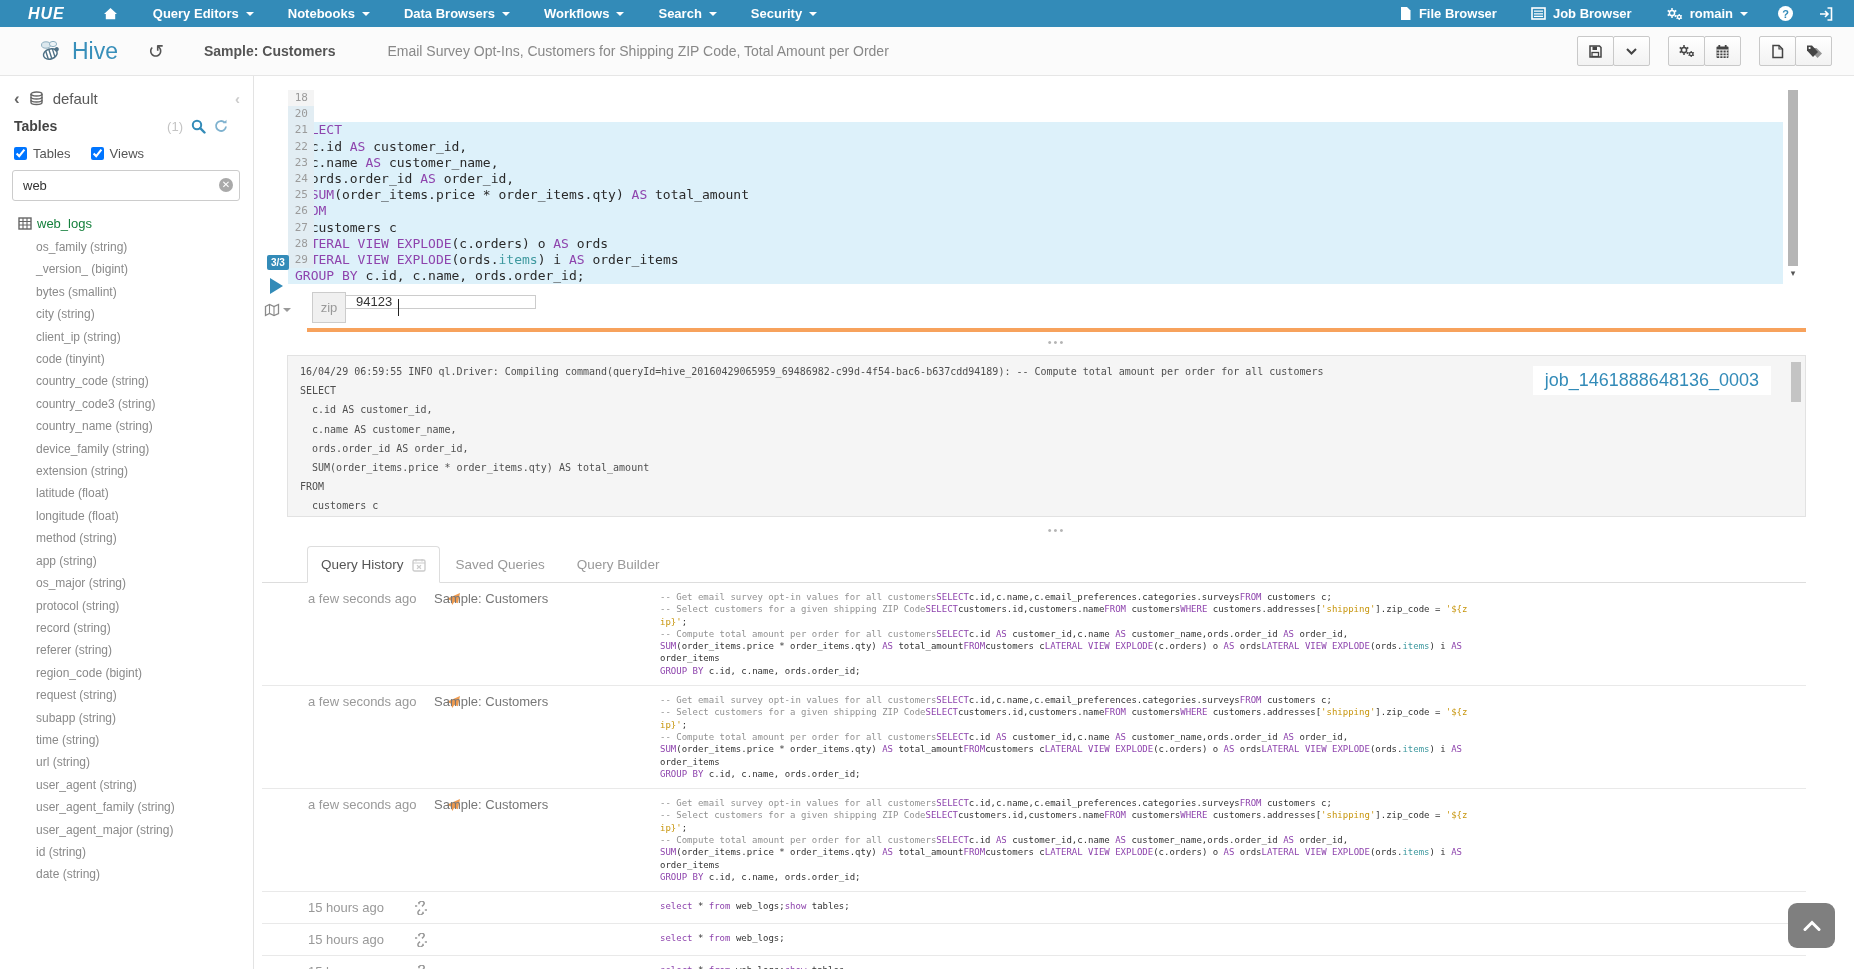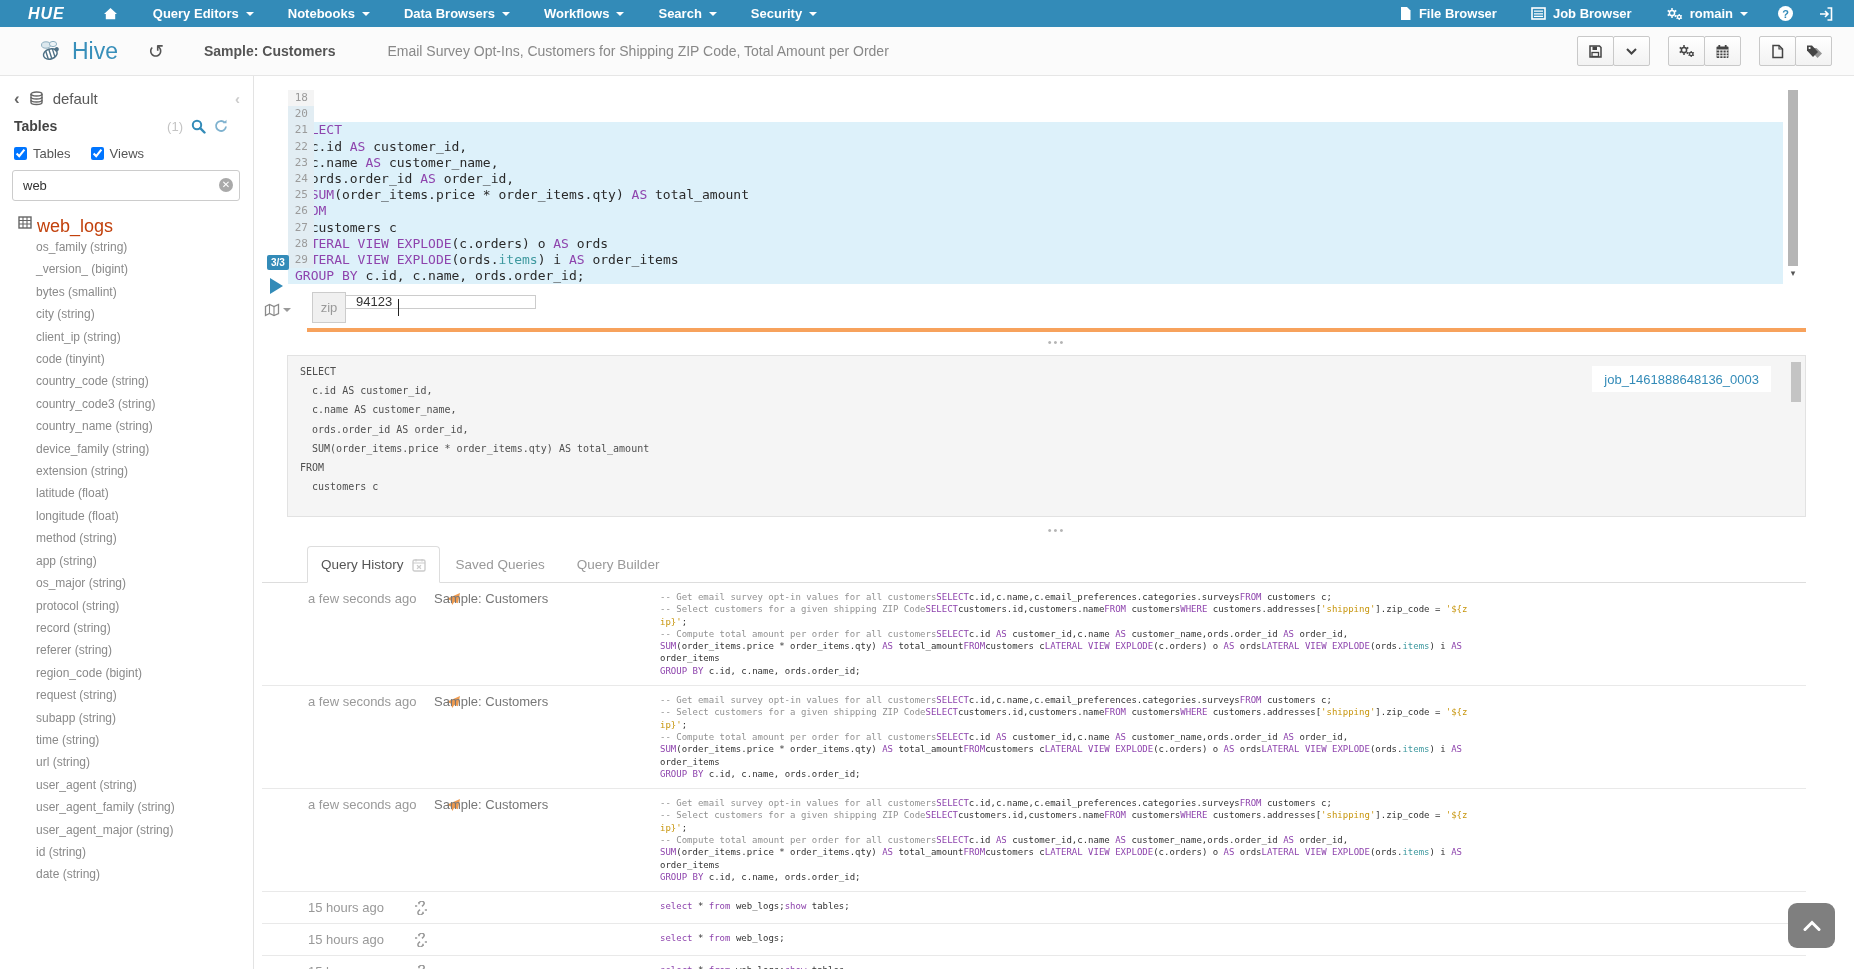--- a/index.html
+++ b/index.html
@@ -46,22 +46,22 @@
   .sb-tables-label { font-weight:bold; color:#444; font-size:14px; }
   .sb-count { margin-left:auto; color:#c4c4c4; font-size:13px; }
   .sb-row2 .ic { margin-left:8px; cursor:pointer; display:flex; }
   .sb-filters { position:absolute; left:14px; top:70px; display:flex; align-items:center; gap:20px; color:#555; }
   .sb-filters label { display:flex; align-items:center; gap:6px; cursor:pointer; }
   .sb-search { position:absolute; left:12px; top:94px; width:228px; height:31px; }
   .sb-search input { width:100%; height:100%; border:1px solid #ccc; border-radius:3px; padding:0 26px 0 10px;
     font-size:13px; color:#333; outline:none; font-family:"Liberation Sans",sans-serif; }
   .clear-x { position:absolute; right:7px; top:8px; width:14px; height:14px; border-radius:50%; background:#a9a9a9;
     color:#fff; font-size:10px; line-height:14px; text-align:center; cursor:pointer; }
-  .sb-table { position:absolute; left:18px; top:140px; display:flex; gap:5px;
-    color:#c2410c; font-size:18px; cursor:pointer; }
+  .sb-table { position:absolute; left:18px; top:140px; display:flex; align-items:center; gap:5px;
+    color:#15803d; font-size:13px; cursor:pointer; }
   #sb-columns { position:absolute; left:36px; top:160px; list-style:none; }
   #sb-columns li { line-height:22.4px; color:#8a8a8a; font-size:12px; cursor:pointer; white-space:nowrap; }
 
   
   .main { position:absolute; left:254px; top:76px; right:0; bottom:0; overflow:hidden; }
 
   
   .editor { position:absolute; left:34px; top:14px; width:1495px; font-size:13px; }
   .code-line { display:flex; height:16.2px; line-height:16.2px; font-family:"DejaVu Sans Mono",monospace;flex-direction:column; }
   .ln { width:26px; text-align:right; padding-right:6px; color:#9b9b9b; font-size:11px; background:#f4f4f4; }
@@ -90,21 +90,21 @@
 
   .progress-bar { position:absolute; left:53px; top:252px; width:1499px; height:4px; background:#f7a25c; }
   .drag-dots { position:absolute; left:53px; width:1499px; text-align:center; color:#b5b5b5; font-size:11px;
     letter-spacing:2px; line-height:8px; cursor:row-resize; }
 
   
   .log { position:absolute; left:33px; top:279px; width:1519px; height:162px; background:#f5f5f5;
     border:1px solid #e2e2e2; padding:6px 12px; overflow:hidden; }
   .log-line { font-family:"DejaVu Sans Mono",monospace; font-size:10px; color:#4f4f4f; line-height:19.2px; white-space:pre; }
   .job-chip { position:absolute; right:34px; top:10px; background:#fff; padding:4px 12px; }
-  .job-chip a { color:#338bb8; font-size:13px; text-decoration:none; cursor:pointer; }
+  .job-chip a { color:#338bb8; font-size:18px; text-decoration:none; cursor:pointer; }
   .log-thumb { position:absolute; right:4px; top:6px; width:10px; height:40px; background:#c4c4c4; }
 
   
   .bottom { position:absolute; left:8px; top:466px; right:48px; }
   .tabs { display:flex; border-bottom:1px solid #ddd; height:41px; align-items:flex-end; }
   .tab { padding:10px 16px; font-size:13.5px; color:#999; cursor:pointer; display:flex; align-items:flex-end; gap:8px; }
   .tab.active { background:#fff; border:1px solid #ddd; border-bottom:1px solid #fff; margin-bottom:-1px;
     border-radius:4px 4px 0 0; color:#555; margin-left:45px; padding:10px 13px; }
   .h-row { display:flex; align-items:flex-start; border-bottom:1px solid #e9e9e9; padding:8px 0; min-height:31px; }
   .col-time { width:172px; padding-left:46px; color:#999; font-size:13px; display:flex; gap:30px; align-items:center; white-space:nowrap; }
@@ -453,20 +453,21 @@
       <input class="var-input" value="94123" style="">
       <div class="fake-caret"></div>
     </div>
   </div>
 
   <div class="progress-bar"></div>
   <div class="drag-dots" style="top:262px;">•••</div>
 
   <div class="log">
     <div id="log-lines">
+        <div class="log-line">16/04/29 06:59:55 INFO ql.Driver: Compiling command(queryId=hive_20160429065959_69486982-c99d-4f54-bac6-b637cdd94189): -- Compute total amount per order for all customers</div>
         <div class="log-line">SELECT</div>
         <div class="log-line">  c.id AS customer_id,</div>
         <div class="log-line">  c.name AS customer_name,</div>
         <div class="log-line">  ords.order_id AS order_id,</div>
         <div class="log-line">  SUM(order_items.price * order_items.qty) AS total_amount</div>
         <div class="log-line">FROM</div>
         <div class="log-line">  customers c</div>
       </div>
     <div class="job-chip">
       <a>job_1461888648136_0003</a>

